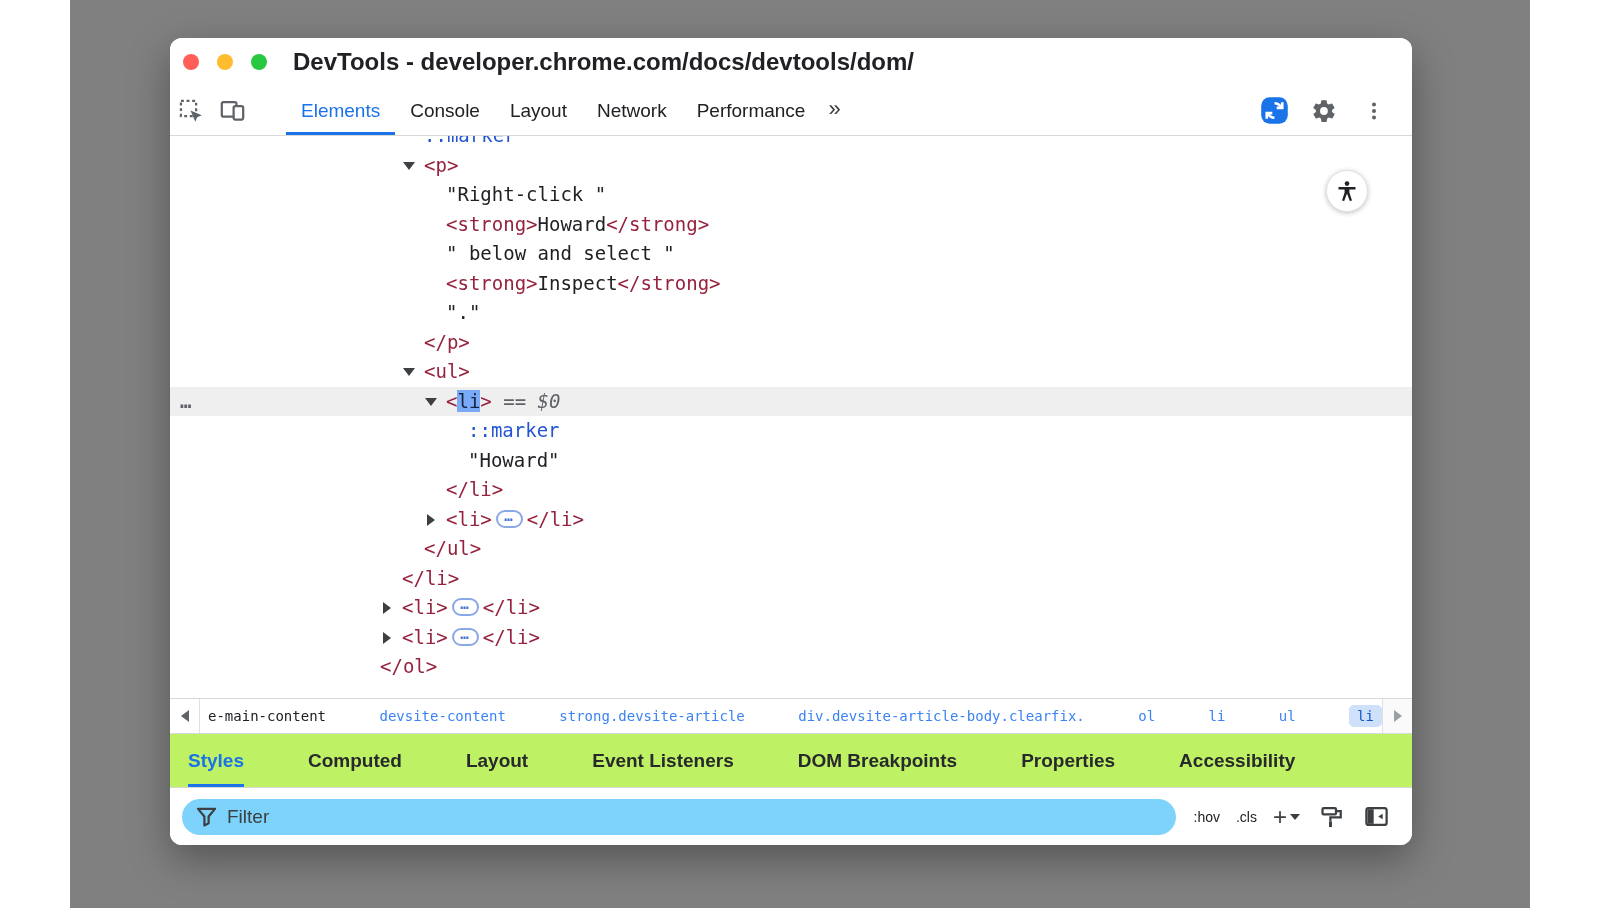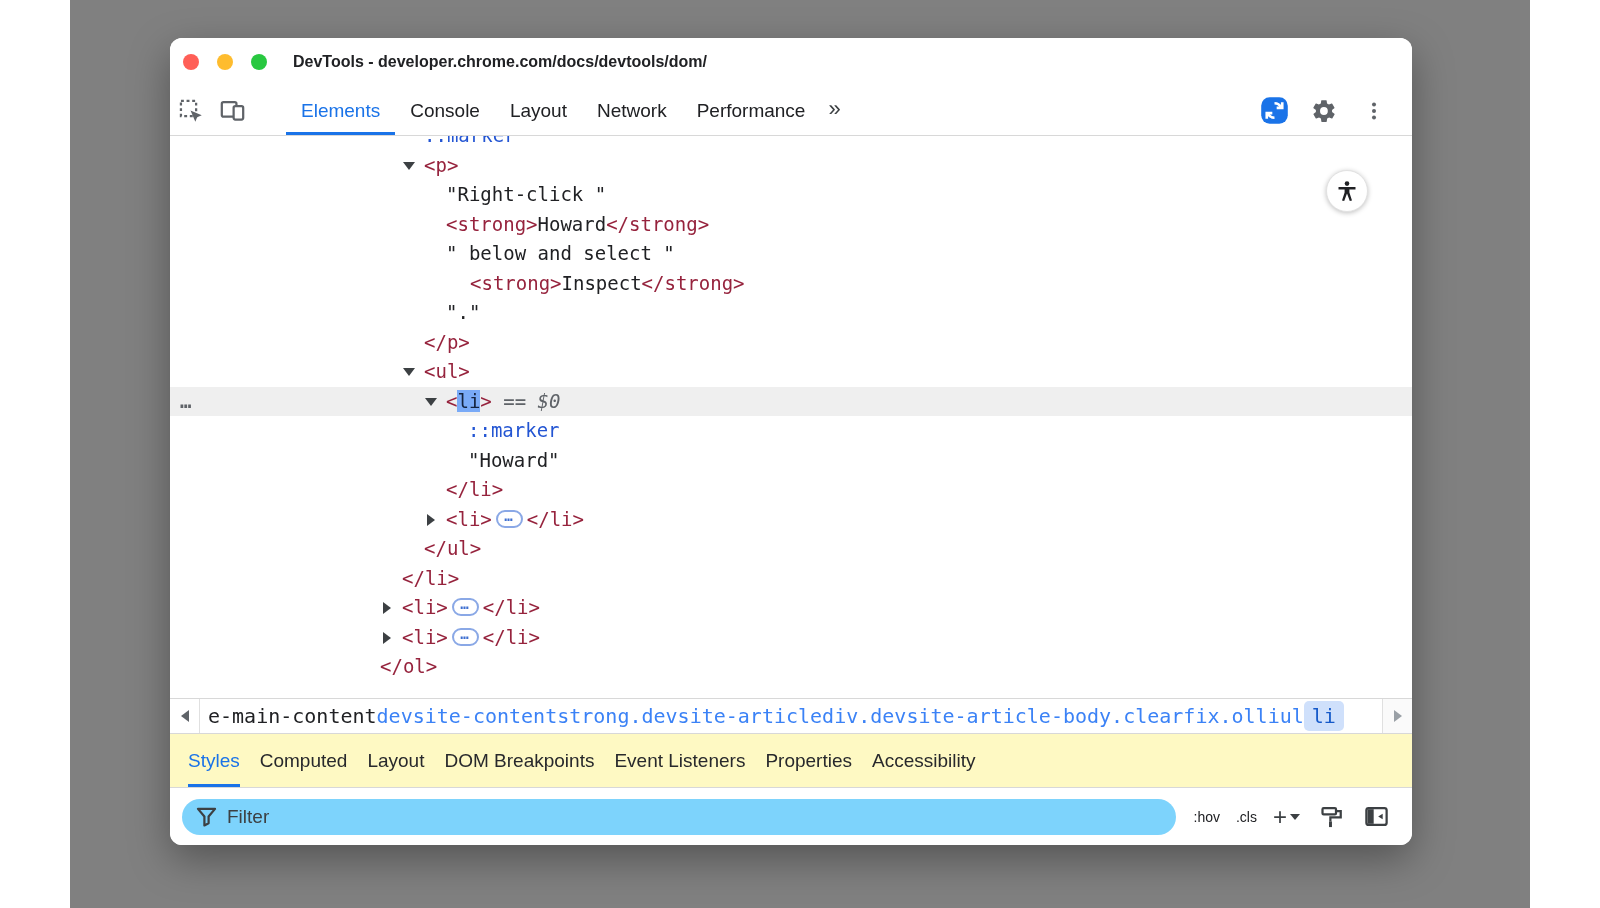--- a/index.html
+++ b/index.html
@@ -17,21 +17,21 @@
     display:flex; flex-direction:column;
   }
 
   
   .titlebar { height:48px; flex:0 0 auto; display:flex; align-items:center; padding-left:13px; background:#fff; }
   .traffic-lights { display:flex; align-items:center; gap:18px; }
   .tl { width:16px; height:16px; border-radius:50%; display:inline-block; }
   .tl.red { background:#ff5f57; }
   .tl.yellow { background:#febc2e; }
   .tl.green { background:#28c840; }
-  .window-title { margin-left:26px; font-size:16px; font-weight:bold; color:#202124; white-space:nowrap; }
+  .window-title { margin-left:26px; font-size:24px; font-weight:bold; color:#202124; white-space:nowrap; }
 
   
   .toolbar { height:50px; flex:0 0 auto; display:flex; align-items:center; padding-left:4px; border-bottom:1px solid #d8d8d8; background:#fff; }
   .tb-icon { background:none; border:none; display:flex; align-items:center; justify-content:center; width:32px; height:36px; cursor:pointer; }
   .tb-icon + .tb-icon { margin-left:10px; }
   .tabs { display:flex; height:100%; margin-left:38px; }
   .tab { display:flex; align-items:center; height:100%; padding:0 15px; font-size:19px; color:#202124; cursor:pointer; border-bottom:3px solid transparent; padding-top:3px; white-space:nowrap; }
   .tab.active { color:#1a73e8; border-bottom-color:#1a73e8; }
   .more-tabs { background:none; border:none; font-size:22px; color:#3c4043; margin-left:8px; cursor:pointer; line-height:1; padding-bottom:4px; }
   .tb-spacer { flex:1 1 auto; }
@@ -62,27 +62,27 @@
               display:flex; align-items:center; justify-content:center; cursor:pointer; }
 
   
   .crumbs { height:36px; flex:0 0 auto; display:flex; align-items:stretch; border-top:1px solid #d8d8d8; border-bottom:1px solid #d8d8d8; background:#fff; }
   .crumb-arrow { width:30px; flex:0 0 auto; background:#fff; border:none; display:flex; align-items:center; justify-content:center; cursor:pointer; }
   .crumb-arrow.left { border-right:1px solid #e0e0e0; }
   .crumb-arrow.right { border-left:1px solid #e0e0e0; background:#fafafa; }
   .tri-crumb-left { width:0; height:0; border-top:6px solid transparent; border-bottom:6px solid transparent; border-right:8px solid #5f6368; }
   .tri-crumb-right { width:0; height:0; border-top:6px solid transparent; border-bottom:6px solid transparent; border-left:8px solid #9aa0a6; }
   .crumb-items { flex:1 1 auto; display:flex; align-items:center; padding-left:8px; overflow:hidden;
-                 font-family:"DejaVu Sans Mono", monospace; font-size:20px; white-space:nowrap; }
+                 font-family:"DejaVu Sans Mono", monospace; font-size:14px; white-space:nowrap;justify-content:space-between; }
   .crumb { color:#3b82f6; cursor:pointer; }
   .crumb.plain { color:#202124; }
   .crumb.selected { background:#cfe0fb; color:#1559c9; padding:3px 8px; border-radius:5px; }
 
   
-  .side-tabs { height:54px; flex:0 0 auto; display:flex; align-items:stretch; padding-left:18px; gap:20px; border-bottom:1px solid #d8d8d8; background:#fef9c3; }
+  .side-tabs { height:54px; flex:0 0 auto; display:flex; align-items:stretch; padding-left:18px; gap:64px; border-bottom:1px solid #d8d8d8; background:#bef264;font-weight:bold; }
   .side-tab { display:flex; align-items:center; font-size:19px; color:#28292c; cursor:pointer; border-bottom:3px solid transparent; padding-top:3px; white-space:nowrap; }
   .side-tab.active { color:#1a73e8; border-bottom-color:#1a73e8; }
 
   
   .filter-bar { height:57px; flex:0 0 auto; display:flex; align-items:center; padding:0 22px 0 12px; background:#fff; }
   .filter-pill { flex:1 1 auto; height:36px; background:#7dd3fc; border-radius:18px; display:flex; align-items:center; padding:0 14px; margin-right:18px; }
   .filter-pill svg { flex:0 0 auto; }
   .filter-input { border:none; background:transparent; outline:none; margin-left:10px; font-size:19px; color:#202124; flex:1 1 auto; font-family:"Liberation Sans", sans-serif; }
   .filter-input::placeholder { color:#3c4043; opacity:1; }
   .fb-btn { background:none; border:none; font-size:14px; color:#202124; cursor:pointer; display:flex; align-items:center; font-family:"Liberation Sans", sans-serif; }
@@ -155,21 +155,21 @@
     </div>
   </div>
 
   <div class="tree">
     <div id="dom-tree-lines">
         <div class="tree-line clipped" style="padding-left: 254px;"><span class="sg-pseudo">::marker</span></div>
         <div class="tree-line" style="padding-left: 254px;"><span class="tri tri-down"></span><span class="sg-tag">&lt;p&gt;</span></div>
         <div class="tree-line" style="padding-left: 276px;"><span class="sg-text">"Right-click "</span></div>
         <div class="tree-line" style="padding-left: 276px;"><span class="sg-tag">&lt;strong&gt;</span><span class="sg-text">Howard</span><span class="sg-tag">&lt;/strong&gt;</span></div>
         <div class="tree-line" style="padding-left: 276px;"><span class="sg-text">" below and select "</span></div>
-        <div class="tree-line" style="padding-left: 276px; margin-left: 24px;"><span class="sg-tag">&lt;strong&gt;</span><span class="sg-text">Inspect</span><span class="sg-tag">&lt;/strong&gt;</span></div>
+        <div class="tree-line" style="padding-left: 276px;"><span class="sg-tag">&lt;strong&gt;</span><span class="sg-text">Inspect</span><span class="sg-tag">&lt;/strong&gt;</span></div>
         <div class="tree-line" style="padding-left: 276px;"><span class="sg-text">"."</span></div>
         <div class="tree-line" style="padding-left: 254px;"><span class="sg-tag">&lt;/p&gt;</span></div>
         <div class="tree-line" style="padding-left: 254px;"><span class="tri tri-down"></span><span class="sg-tag">&lt;ul&gt;</span></div>
         <div class="tree-line selected" style="padding-left: 276px;"><span class="gutter">…</span><span class="tri tri-down"></span><span class="sg-tag">&lt;</span><span class="sg-tagsel">li</span><span class="sg-tag">&gt;</span><span class="sg-eq"> == </span><span class="sg-dollar">$0</span></div>
         <div class="tree-line" style="padding-left: 298px;"><span class="sg-pseudo">::marker</span></div>
         <div class="tree-line" style="padding-left: 298px;"><span class="sg-text">"Howard"</span></div>
         <div class="tree-line" style="padding-left: 276px;"><span class="sg-tag">&lt;/li&gt;</span></div>
         <div class="tree-line" style="padding-left: 276px;"><span class="tri tri-rt"></span><span class="sg-tag">&lt;li&gt;</span><span class="sg-ellipsis">⋯</span><span class="sg-tag">&lt;/li&gt;</span></div>
         <div class="tree-line" style="padding-left: 254px;"><span class="sg-tag">&lt;/ul&gt;</span></div>
         <div class="tree-line" style="padding-left: 232px;"><span class="sg-tag">&lt;/li&gt;</span></div>
@@ -201,22 +201,22 @@
       </div>
     <button class="crumb-arrow right">
         <span class="tri-crumb-right"></span>
       </button>
   </div>
 
   <div class="side-tabs" id="side-tabs">
       <div class="side-tab active">Styles</div>
       <div class="side-tab">Computed</div>
       <div class="side-tab">Layout</div>
+      <div class="side-tab">Event Listeners</div>
       <div class="side-tab">DOM Breakpoints</div>
-      <div class="side-tab">Event Listeners</div>
       <div class="side-tab">Properties</div>
       <div class="side-tab">Accessibility</div>
     </div>
 
   <div class="filter-bar">
     <div class="filter-pill">
       <svg viewBox="0 0 16 16" width="21" height="21">
         <path d="M1.5 2.2h13L9.6 8v5.2l-3.2 1.6V8z" fill="none" stroke="#3c4043" stroke-width="1.7" stroke-linejoin="round"></path>
       </svg>
       <input class="filter-input" type="text" placeholder="Filter" style="">

